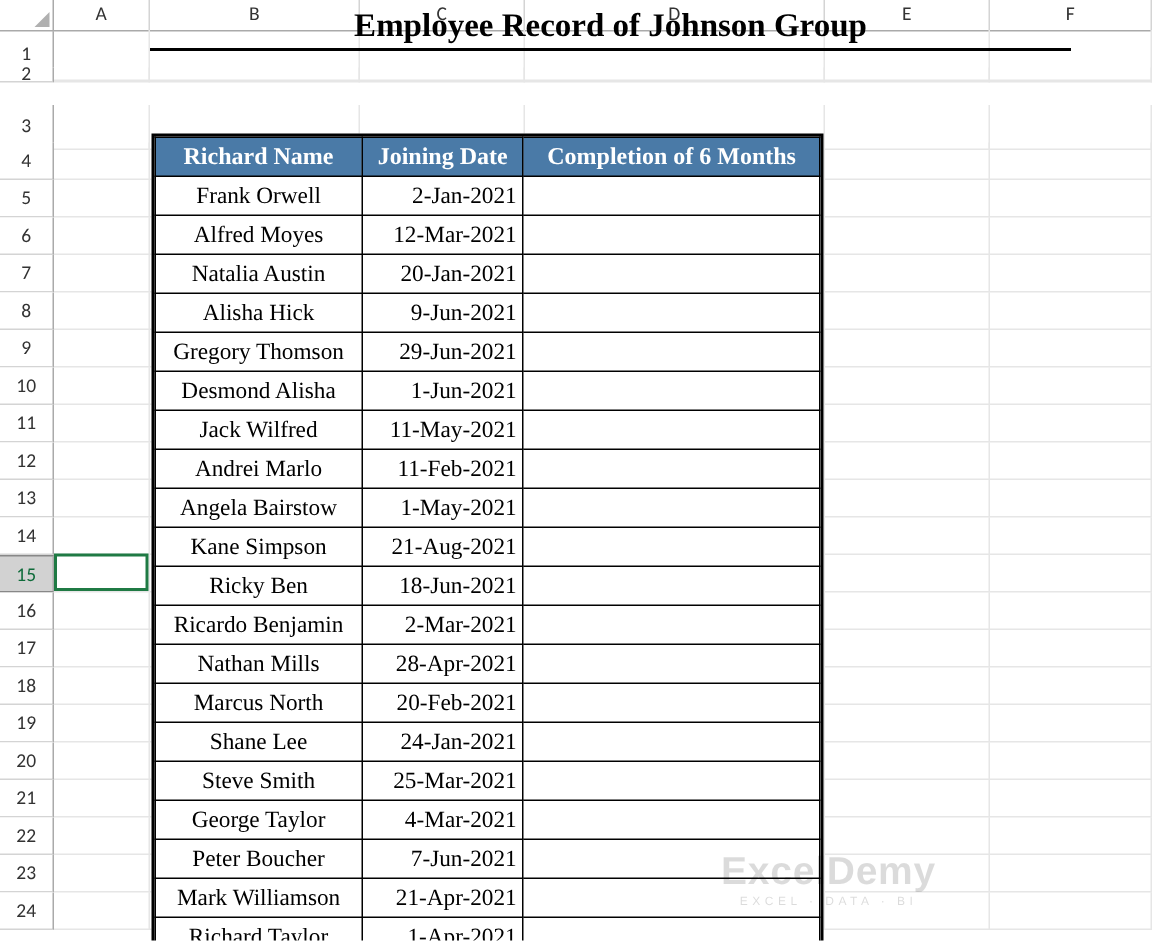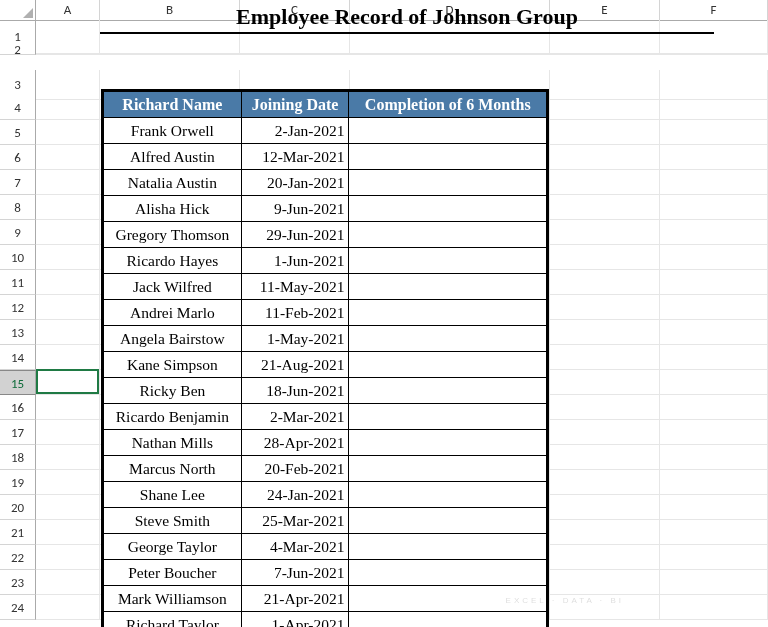--- a/index.html
+++ b/index.html
@@ -335,41 +335,41 @@
         <th class="col-comp">Completion of 6 Months</th>
       </tr>
     </thead>
     <tbody id="empBody">
         <tr>
           <td class="col-name">Frank Orwell</td>
           <td class="col-date">2-Jan-2021</td>
           <td class="col-comp"></td>
         </tr>
         <tr>
-          <td class="col-name">Alfred Austin</td>
+          <td class="col-name">Alfred Moyes</td>
           <td class="col-date">12-Mar-2021</td>
           <td class="col-comp"></td>
         </tr>
         <tr>
           <td class="col-name">Natalia Austin</td>
           <td class="col-date">20-Jan-2021</td>
           <td class="col-comp"></td>
         </tr>
         <tr>
           <td class="col-name">Alisha Hick</td>
           <td class="col-date">9-Jun-2021</td>
           <td class="col-comp"></td>
         </tr>
         <tr>
           <td class="col-name">Gregory Thomson</td>
           <td class="col-date">29-Jun-2021</td>
           <td class="col-comp"></td>
         </tr>
         <tr>
-          <td class="col-name">Ricardo Hayes</td>
+          <td class="col-name">Desmond Alisha</td>
           <td class="col-date">1-Jun-2021</td>
           <td class="col-comp"></td>
         </tr>
         <tr>
           <td class="col-name">Jack Wilfred</td>
           <td class="col-date">11-May-2021</td>
           <td class="col-comp"></td>
         </tr>
         <tr>
           <td class="col-name">Andrei Marlo</td>
@@ -436,14 +436,15 @@
           <td class="col-date">1-Apr-2021</td>
           <td class="col-comp"></td>
         </tr>
       </tbody>
   </table>
 </div>
 
 <div class="sel-overlay"></div>
 
 <div class="watermark">
+  <div class="wm-main">ExcelDemy</div>
   <div class="wm-sub">EXCEL · DATA · BI</div>
 </div>
 
 </body></html>

